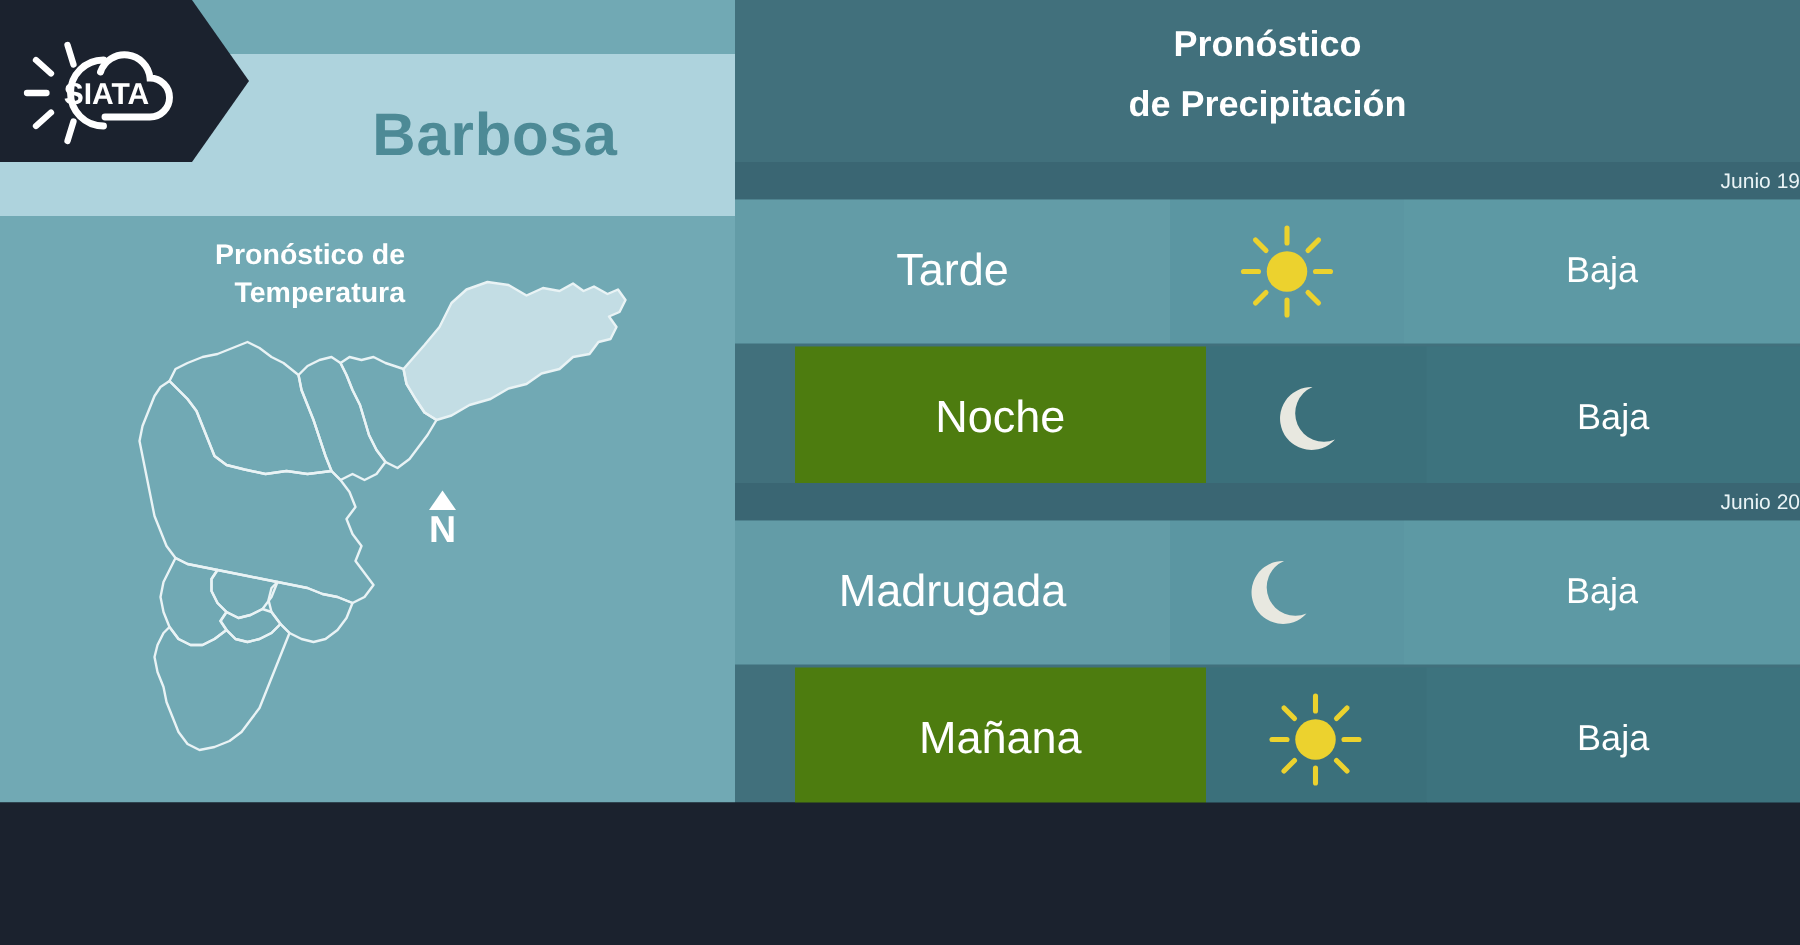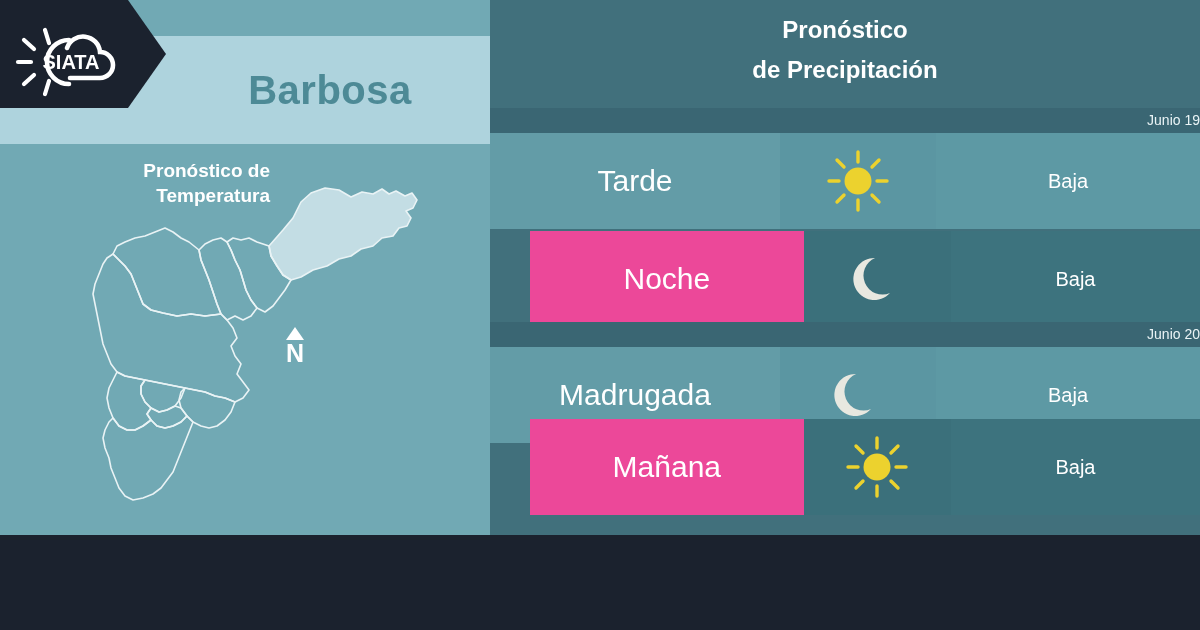--- a/index.html
+++ b/index.html
@@ -62,32 +62,32 @@
     position:absolute; left:0; width:710px; height:25px; background:#3a6673;
     color:#eaf4f6; font-size:14px; text-align:right; line-height:25px;padding-left:30px;
   }
   .date-band.d1 { top:108px; }
   .date-band.d2 { top:322px; }
 
   .fc-row { position:absolute; left:0; width:710px; height:96px; display:flex; }
   .fc-row.r1 { top:133px; }
   .fc-row.r2 { top:231px; }
   .fc-row.r3 { top:347px; }
-  .fc-row.r4 { top:419px;justify-content:center; }
+  .fc-row.r4 { top:445px;justify-content:center; }
   .fc-row.light .c1 { background:#639ca7; }
   .fc-row.light .c2 { background:#5b96a2; }
   .fc-row.light .c3 { background:#5d99a4; }
-  .fc-row.dark  .c1 { background:#ec4899;margin-left:40px; }
+  .fc-row.dark  .c1 { background:#4d7c0f;margin-left:40px; }
   .fc-row.dark  .c2 { background:#3b707b; }
   .fc-row.dark  .c3 { background:#3d737e; }
   .c1 { width:290px; display:flex; align-items:center; justify-content:center; }
   .c2 { width:156px; display:flex; align-items:center; justify-content:center; }
   .c3 { width:264px; display:flex; align-items:center; justify-content:center; }
   .period-label { color:#ffffff; font-size:30px; }
-  .prob-label { color:#ffffff; font-size:20px; }
+  .prob-label { color:#ffffff; font-size:24px; }
   .icon-cell svg { display:block; }
 
   
   .footer { position:absolute; left:0; top:535px; width:1200px; height:95px; background:#1b222e; }
 </style>
 </head>
 <body>
 
 <div class="stage">
 

